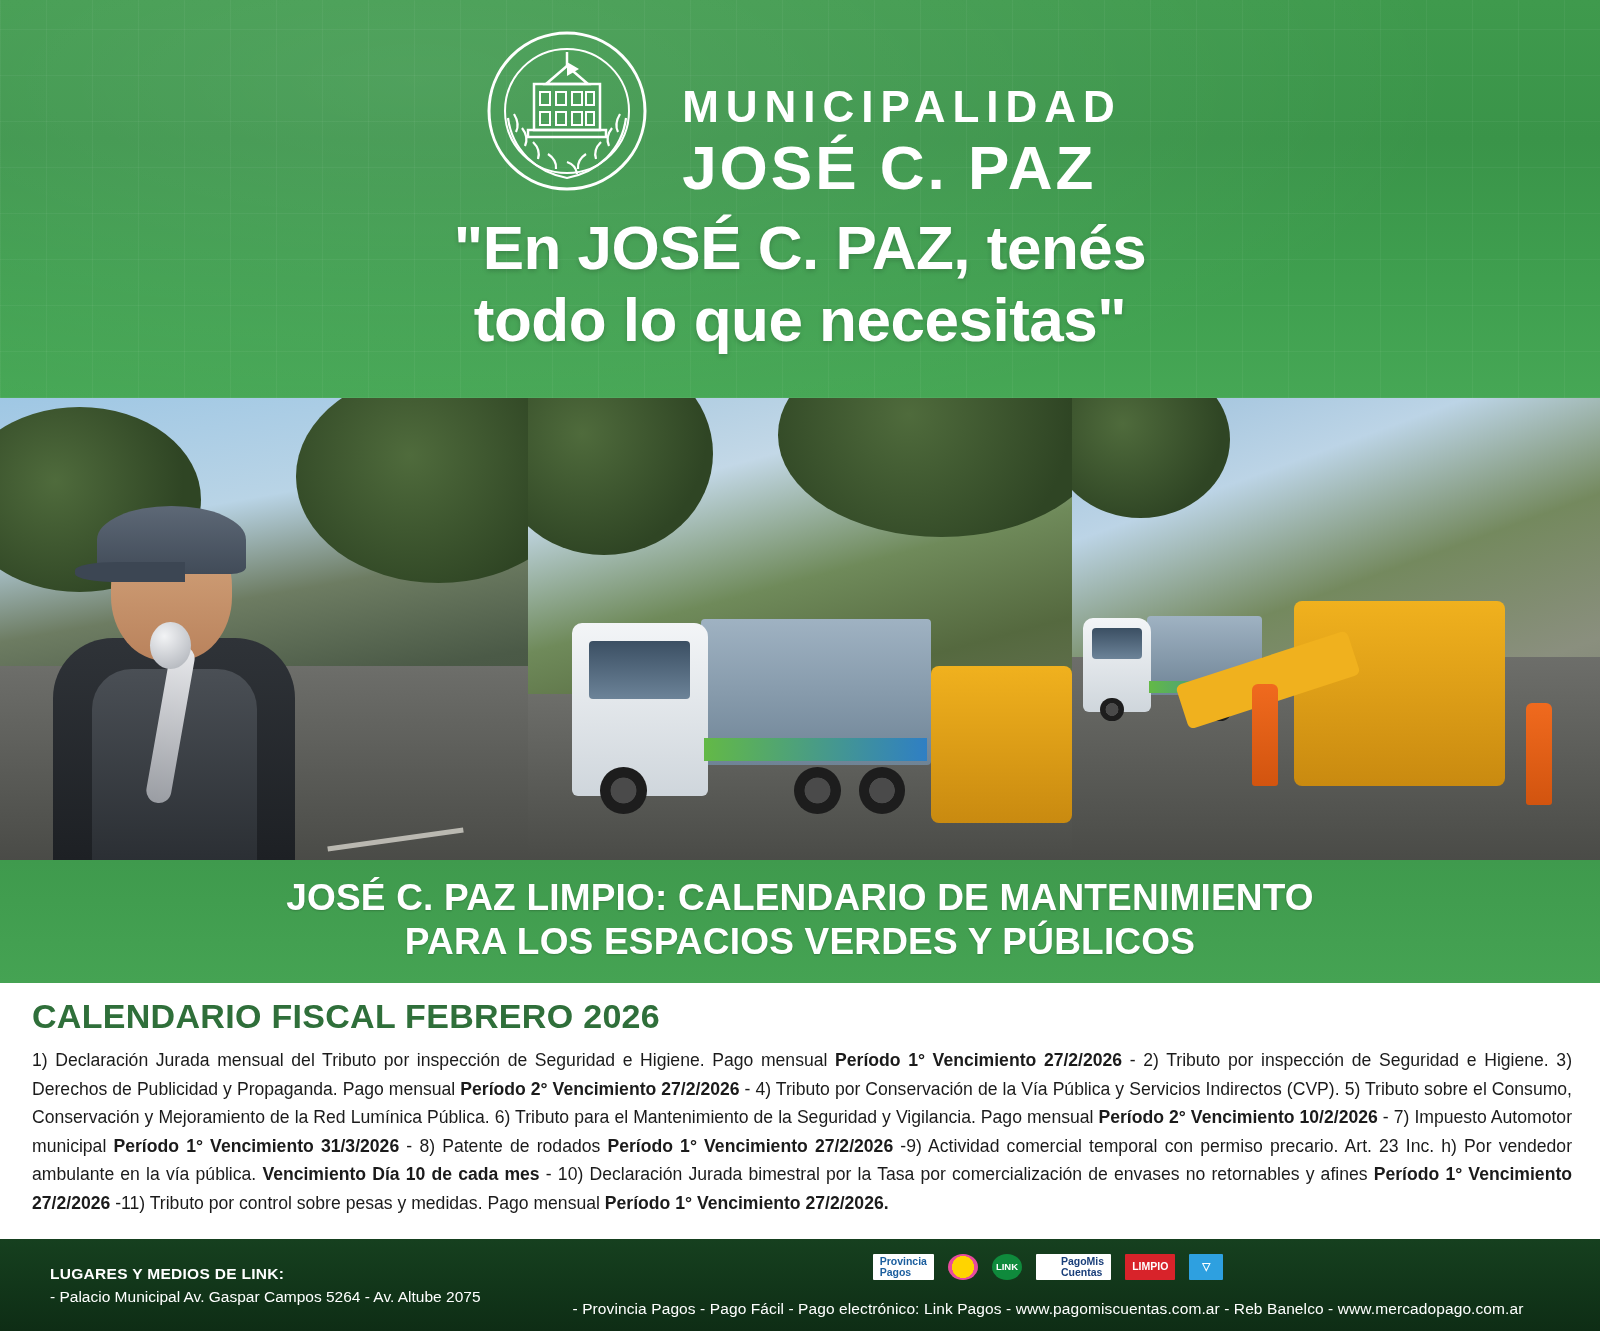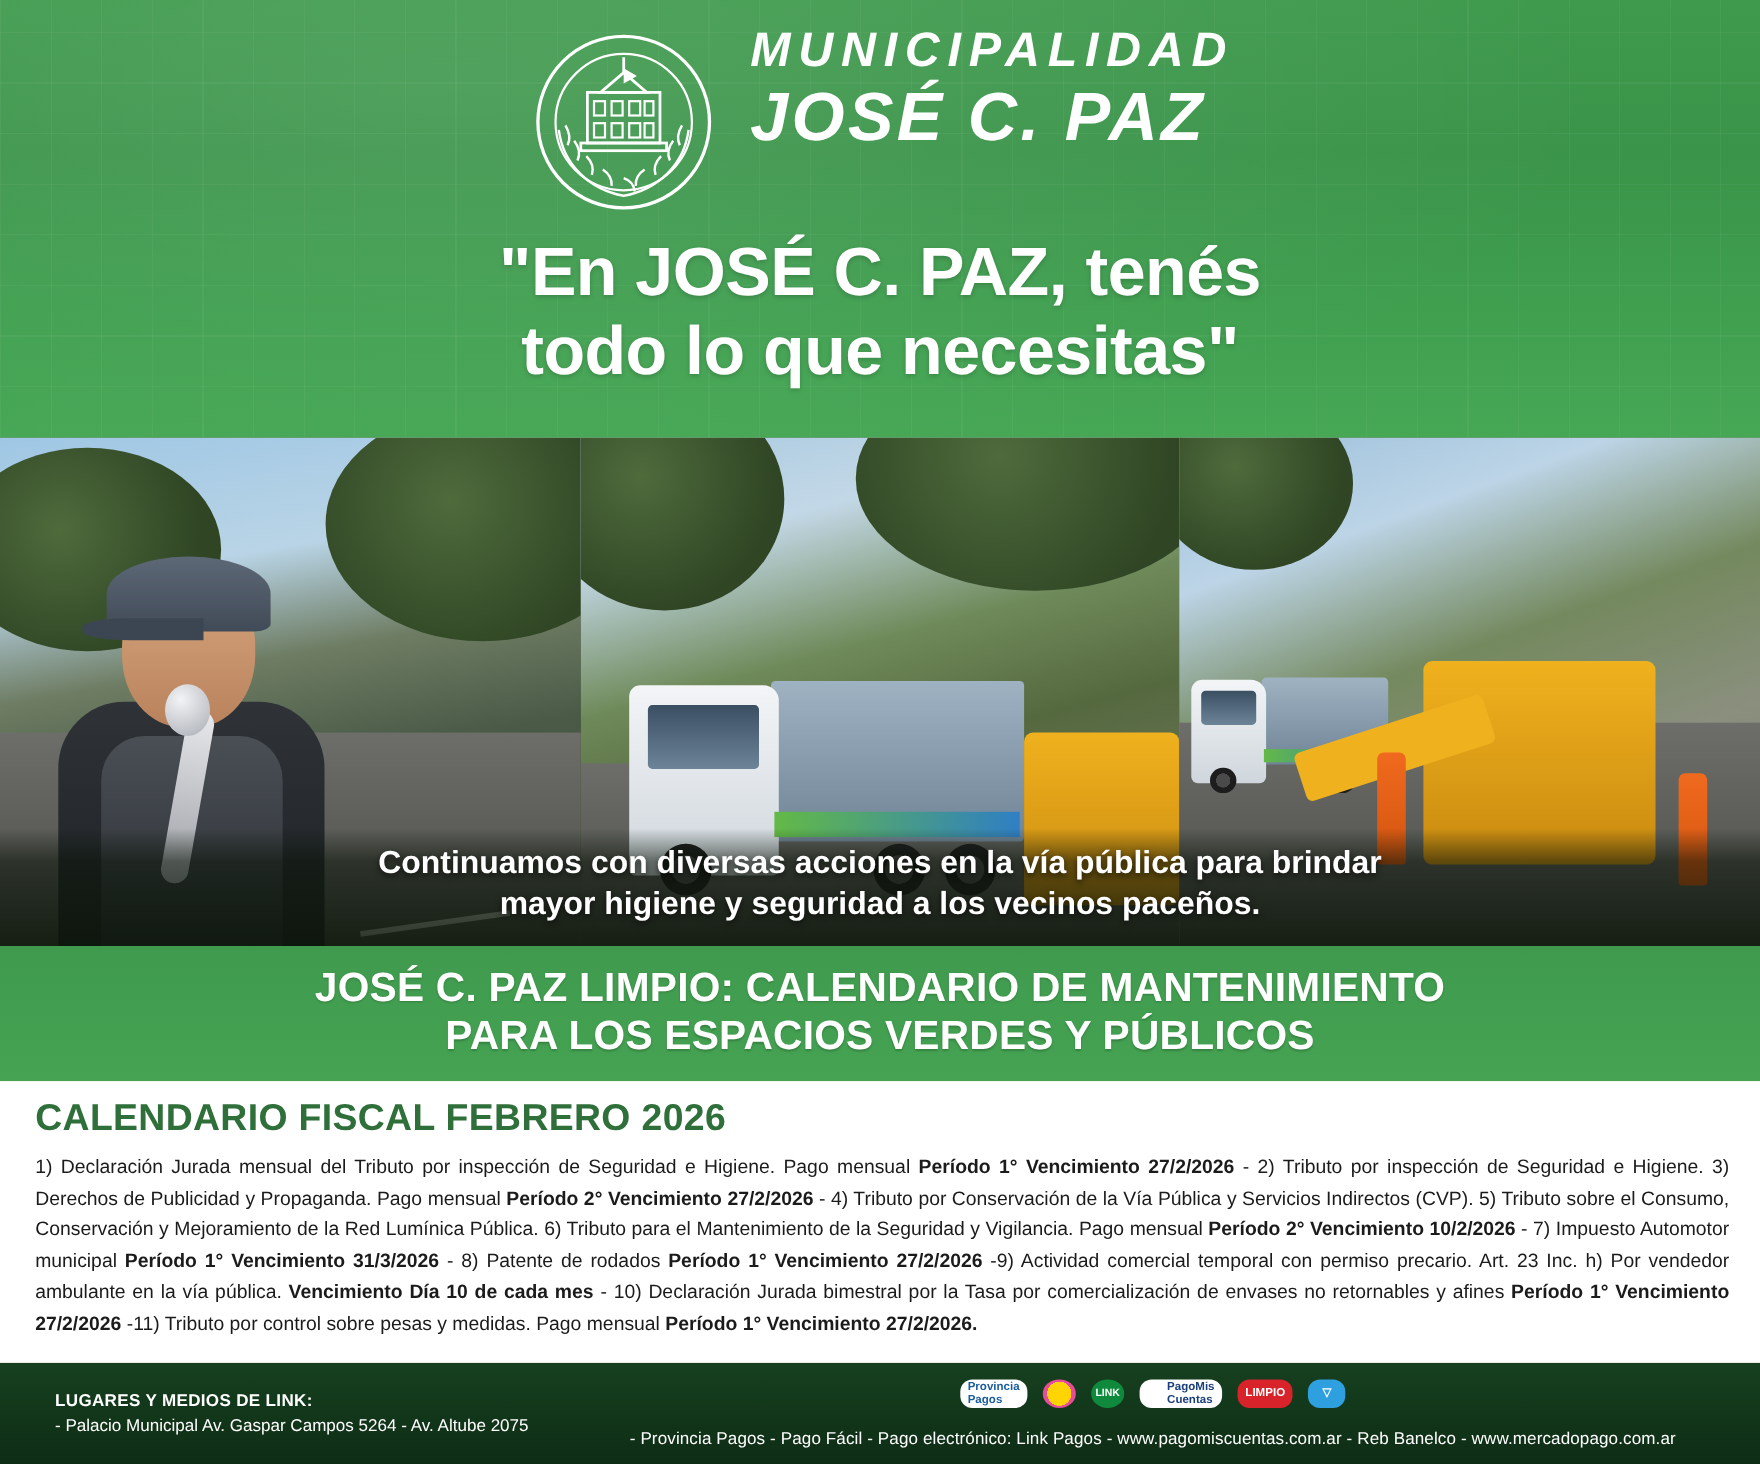--- a/index.html
+++ b/index.html
@@ -41,26 +41,25 @@
     top: -60%;
     width: 120%;
     height: 200%;
     background: radial-gradient(ellipse at 30% 40%, rgba(255,255,255,0.10), rgba(255,255,255,0) 55%);
     pointer-events: none;
   }
 
   .brand {
     position: relative;
     display: flex;
-    align-items: flex-start;
+    align-items: flex-end;
     justify-content: center;
     gap: 26px;
     padding-top: 22px;
     z-index: 2;
-    font-style: italic;
   }
   .crest {
     width: 178px;
     height: 178px;
     position: relative;
     flex: 0 0 auto;
   }
   .brand-text { display: flex; flex-direction: column; align-items: flex-start; }
   .brand-line1 {
     color: #ffffff;
@@ -275,21 +274,21 @@
     display: flex;
     align-items: center;
     gap: 14px;
     height: 30px;
   }
   .logo-chip {
     height: 26px;
     display: flex;
     align-items: center;
     justify-content: center;
-    border-radius: 11px;
+    border-radius: 1px;
     font-size: 10.5px;
     font-weight: 700;
     color: #fff;
     padding: 0 7px;
     line-height: 1.05;
     white-space: nowrap;
   }
   .lg-provincia { background:#ffffff; color:#1b5e9e; }
   .lg-pagofacil { background: radial-gradient(circle at 50% 50%, #ffd400 55%, #e84b9c 56%); width:30px; color:transparent; border-radius:50%; }
   .lg-link { background:#0f8a3c; border-radius:50%; width:30px; color:#fff; font-size:9.5px; }
@@ -392,24 +391,20 @@
         <div class="truck-stripe"></div>
         <div class="wheel" style="left:10%;"></div>
         <div class="wheel" style="left:70%;"></div>
       </div>
       <div class="loader"></div>
       <div class="loader-arm"></div>
       <div class="worker" style="left:34%;"></div>
       <div class="worker" style="left:86%;bottom:12%;"></div>
     </div>
 
-    <div class="photo-caption">
-      <div>Continuamos con diversas acciones en la vía pública para brindar</div>
-      <div>mayor higiene y seguridad a los vecinos paceños.</div>
-    </div>
   </div>
 
   <div class="title-bar">
     <div>JOSÉ C. PAZ LIMPIO: CALENDARIO DE MANTENIMIENTO</div>
     <div>PARA LOS ESPACIOS VERDES Y PÚBLICOS</div>
   </div>
 
   <div class="body-wrap">
     <div class="cal-title">CALENDARIO FISCAL FEBRERO 2026</div>
     <div class="cal-text" id="cal-text"><span>1) </span><span>Declaración Jurada mensual del Tributo por inspección de Seguridad e Higiene. Pago mensual </span><b>Período 1° Vencimiento 27/2/2026</b><span> - </span><span>2) </span><span>Tributo por inspección de Seguridad e Higiene. </span><span>3) </span><span>Derechos de Publicidad y Propaganda. Pago mensual </span><b>Período 2° Vencimiento 27/2/2026</b><span> - </span><span>4) </span><span>Tributo por Conservación de la Vía Pública y Servicios Indirectos (CVP). </span><span>5) </span><span> Tributo sobre el Consumo, Conservación y Mejoramiento de la Red Lumínica Pública. </span><span>6) </span><span>Tributo para el Mantenimiento de la Seguridad y Vigilancia. Pago mensual </span><b>Período 2°  Vencimiento 10/2/2026</b><span> - </span><span>7) </span><span>Impuesto Automotor municipal </span><b>Período 1° Vencimiento 31/3/2026</b><span> - </span><span>8) </span><span>Patente de rodados </span><b>Período 1° Vencimiento 27/2/2026</b><span> -</span><span>9) </span><span>Actividad comercial temporal con permiso precario. Art. 23 Inc. h) Por vendedor ambulante en la vía pública. </span><b>Vencimiento Día 10 de cada mes</b><span> - </span><span>10) </span><span>Declaración Jurada bimestral por la Tasa por comercialización de envases no retornables y afines </span><b>Período 1° Vencimiento 27/2/2026</b><span> -</span><span>11) </span><span>Tributo por control sobre pesas y medidas. Pago mensual </span><b>Período 1°  Vencimiento 27/2/2026.</b></div>

